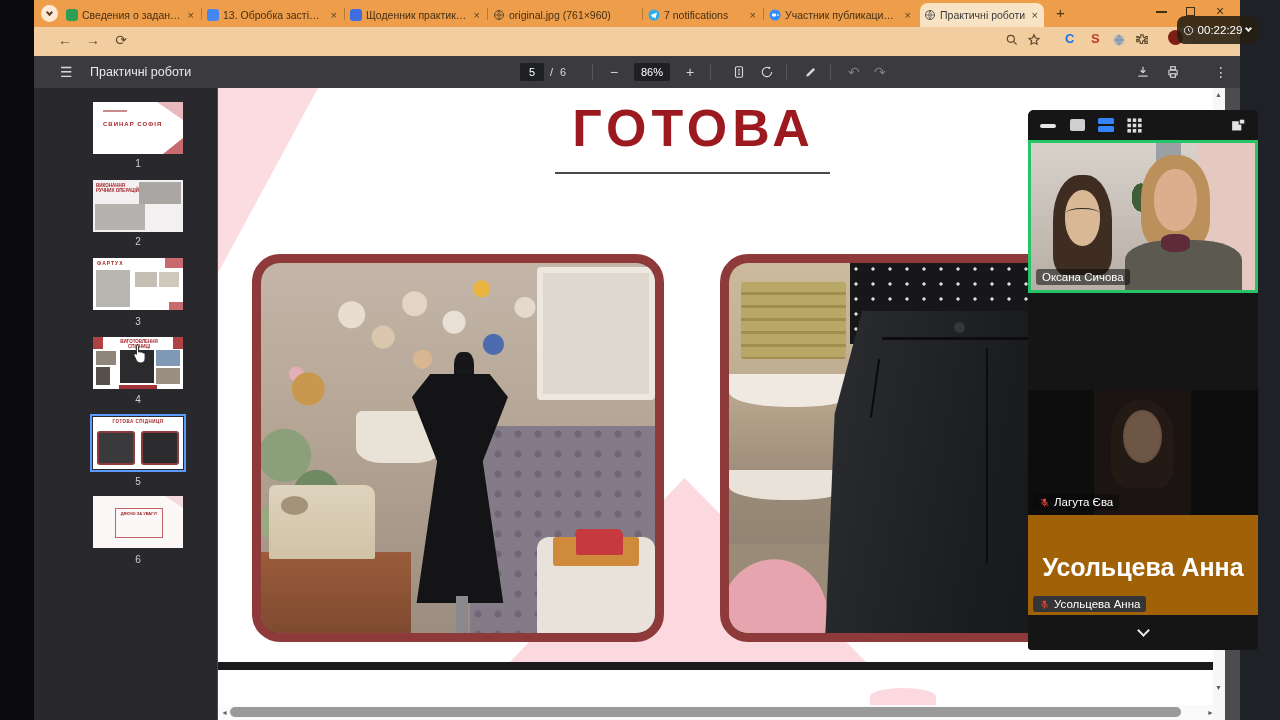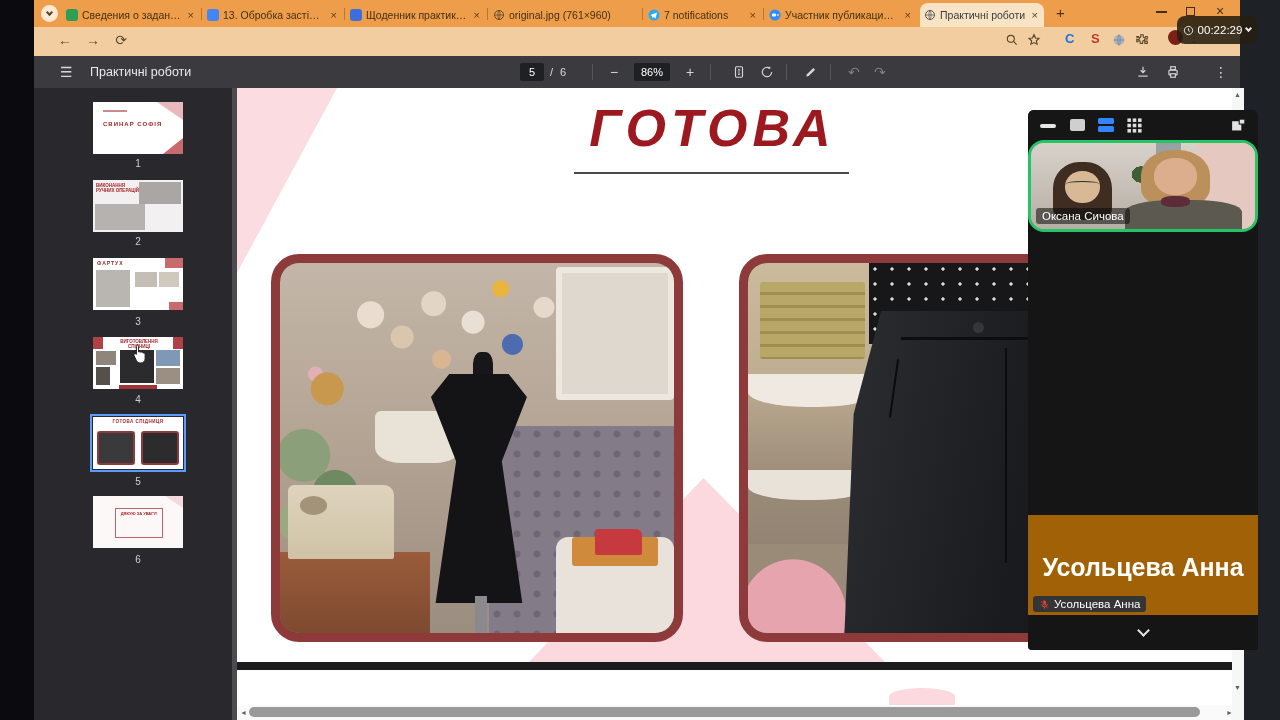--- a/index.html
+++ b/index.html
@@ -38,21 +38,21 @@
   .pbox{position:absolute;top:7px;height:18px;background:#1f2023;color:#fff;font-size:11px;
     display:flex;align-items:center;justify-content:center;border-radius:2px;}
   .psep{position:absolute;top:8px;width:1px;height:16px;background:#56565c;}
   #pdfbody{left:34px;top:88px;width:1206px;height:632px;background:#4b4b50;}
   #sidebar{left:0;top:0;width:198px;height:632px;background:#29282c;}
   .thumb{position:absolute;left:59px;width:90px;height:52px;background:#fff;overflow:hidden;}
   .tnum{position:absolute;left:59px;width:90px;text-align:center;font-size:10px;color:#cfcfd2;}
   .thumb.sel{outline:2px solid #5b9bfe;outline-offset:1px;}
   .minired{color:#a42428;font-weight:bold;line-height:1.15;}
 
-  #viewer{left:202px;top:0;width:1008px;height:632px;background:#4b4b50;font-style:italic;}
+  #viewer{left:183px;top:0;width:1008px;height:632px;background:#4b4b50;}
   #page5{left:1px;top:0;width:999px;height:574px;background:#fff;overflow:hidden;}
   .sep-black{left:1px;top:574px;width:999px;height:8px;background:#1b1b1d;}
   #page6{left:1px;top:582px;width:999px;height:35px;background:#fff;overflow:hidden;}
   #hscroll{left:1px;top:617px;width:999px;height:15px;background:#fafafa;}
   #hthumb{left:12px;top:2px;width:951px;height:10px;background:#9a9a9a;border-radius:6px;}
   #vscroll{left:996px;top:0;width:12px;height:632px;background:#f7f7f7;}
   .sarrow{position:absolute;font-size:7px;color:#5f5f5f;}
 
   .slide-title{position:absolute;left:0;width:100%;text-align:center;
     font-weight:bold;color:#9c1a1f;letter-spacing:5px;transform:translateX(-24px);}
@@ -377,38 +377,53 @@
             <rect x="9.5" y="17" width="5" height="5"></rect>
             <rect x="17" y="17" width="5" height="5"></rect>
           </g>
         </svg>
       <svg class="abs" style="left:202px;top:7px;" width="17" height="17" viewBox="0 0 24 24">
           <rect x="3" y="6" width="13" height="13" fill="#e3e3e3"></rect>
           <rect x="13" y="3" width="8" height="7" fill="#e3e3e3" stroke="#161616" stroke-width="1.5"></rect>
         </svg>
     </div>
 
-    <div class="ptile" style="top:30px;height:92px;border:3px solid #25c467;border-radius:16px;background:#b9b0a6;">
+    <div class="ptile" style="top:30px;height:153px;border:3px solid #25c467;border-radius:0;background:#b9b0a6;">
       <div class="lyr" style="inset:0;background:linear-gradient(180deg,#d8d2cb,#b7aea4);"></div>
       <div class="lyr" style="right:0;top:0;width:26%;height:100%;background:#e5c8bf;"></div>
       <div class="lyr" style="left:56%;top:0;width:11%;height:72%;background:#9aa0a4;"></div>
       <div class="lyr" style="left:44%;top:26%;width:10%;height:22%;background:radial-gradient(ellipse,#3f5e35 60%,transparent 61%);"></div>
       <div class="lyr" style="left:10%;top:22%;width:26%;height:68%;background:#3e2d20;border-radius:45% 45% 20% 20%;"></div>
       <div class="lyr" style="left:15%;top:32%;width:16%;height:38%;background:#d9b896;border-radius:48%;"></div>
       <div class="lyr" style="left:15.5%;top:44%;width:15%;height:7%;border-top:1.5px solid #2c2c2c;border-radius:50%;"></div>
       <div class="lyr" style="left:49%;top:8%;width:31%;height:64%;background:#bb905a;border-radius:46% 46% 30% 30%;"></div>
       <div class="lyr" style="left:55%;top:18%;width:19%;height:42%;background:#dcae8d;border-radius:48%;"></div>
       <div class="lyr" style="left:42%;bottom:0;width:52%;height:34%;background:#5c5a50;border-radius:40% 40% 0 0;"></div>
       <div class="lyr" style="left:58%;bottom:26%;width:13%;height:12%;background:#5e2b38;border-radius:40%;"></div>
       <div class="namelabel">
           <span>Оксана Сичова</span>
         </div>
     </div>
 
 
+    <div class="ptile" style="top:280px;height:125px;background:#0d0d0d;">
+      <div class="vid" style="left:66px;width:97px;background:#1b1412;">
+        <div class="lyr" style="left:18%;top:8%;width:64%;height:70%;background:#241a15;border-radius:45% 45% 25% 25%;"></div>
+        <div class="lyr" style="left:30%;top:16%;width:40%;height:42%;background:radial-gradient(ellipse,#6e5646 60%,#4a3a2e 100%);border-radius:50%;"></div>
+      </div>
+      <div class="namelabel">
+        <svg width="11" height="11" viewBox="0 0 24 24">
+            <path d="M12 3a3 3 0 0 1 3 3v5a3 3 0 0 1-6 0V6a3 3 0 0 1 3-3z" fill="#e04b3f"></path>
+            <path d="M6 11a6 6 0 0 0 12 0" stroke="#e04b3f" stroke-width="2" fill="none"></path>
+            <path d="M12 17v4" stroke="#e04b3f" stroke-width="2"></path>
+            <path d="M4 4l16 16" stroke="#b02a20" stroke-width="2.5"></path>
+          </svg>
+        <span>Лагута Єва</span>
+      </div>
+    </div>
 
     <div class="ptile" style="top:405px;height:100px;background:#a16207;">
       <div class="lyr" style="left:0;top:38px;width:100%;text-align:center;color:#fff;font-weight:bold;font-size:25px;">Усольцева Анна</div>
       <div class="namelabel" style="background:#353535;bottom:3px;">
         <svg width="11" height="11" viewBox="0 0 24 24">
             <path d="M12 3a3 3 0 0 1 3 3v5a3 3 0 0 1-6 0V6a3 3 0 0 1 3-3z" fill="#e04b3f"></path>
             <path d="M6 11a6 6 0 0 0 12 0" stroke="#e04b3f" stroke-width="2" fill="none"></path>
             <path d="M12 17v4" stroke="#e04b3f" stroke-width="2"></path>
             <path d="M4 4l16 16" stroke="#b02a20" stroke-width="2.5"></path>
           </svg>

